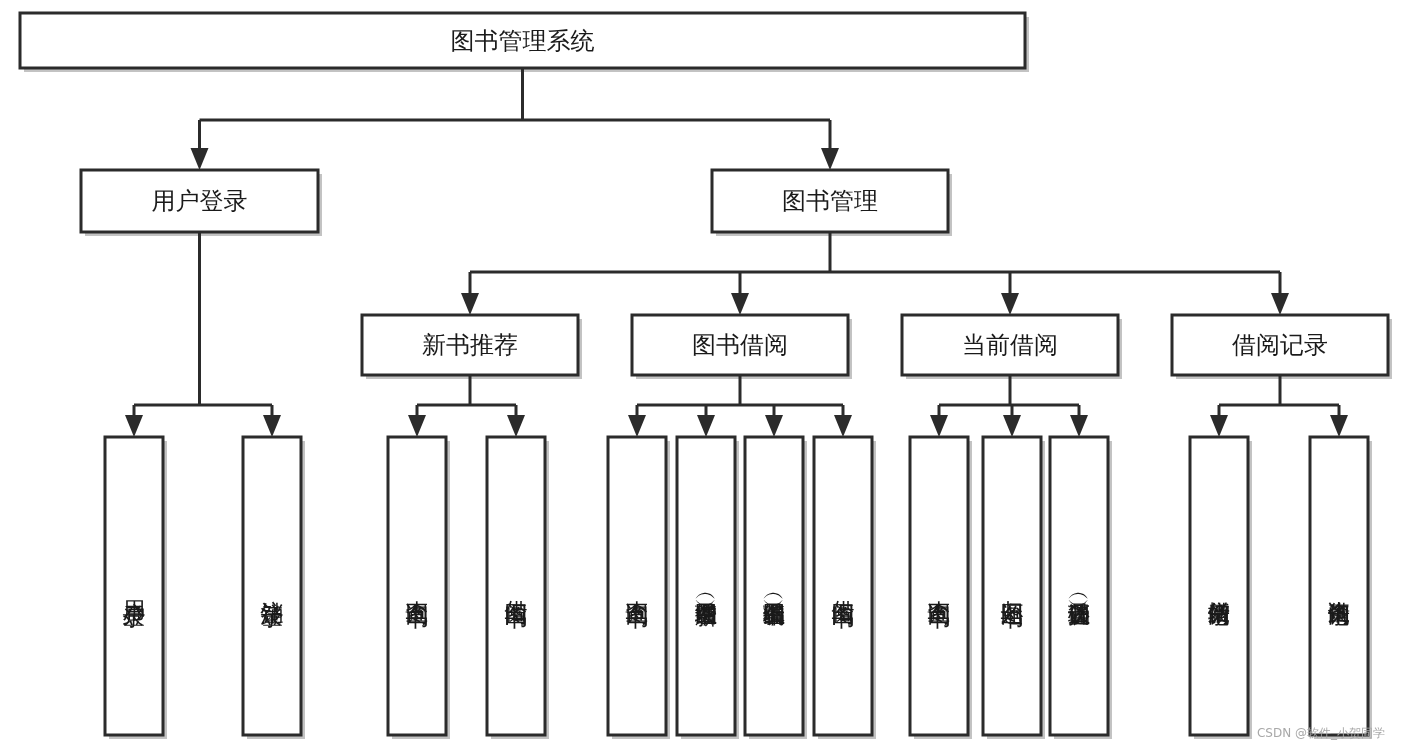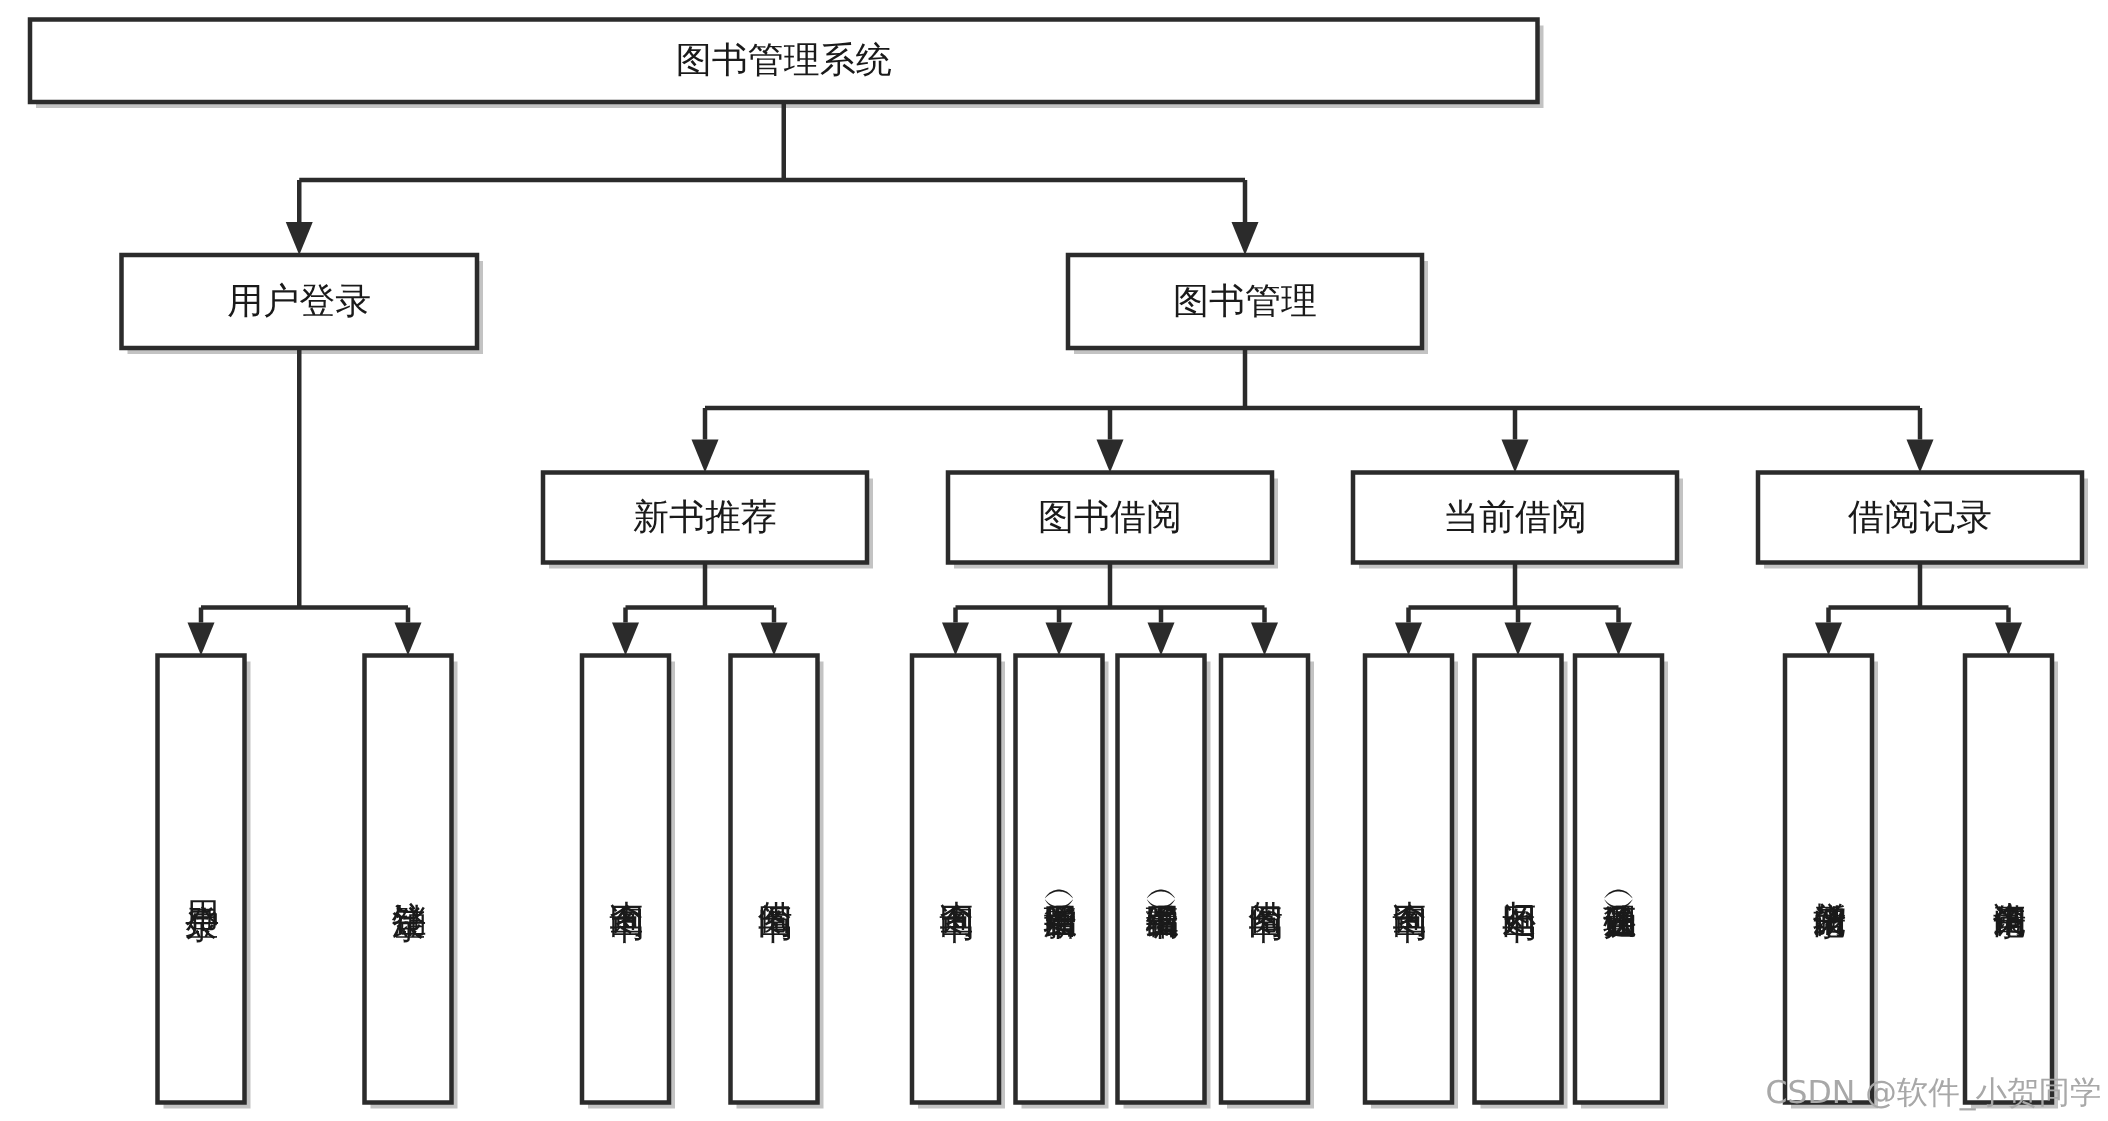--- a/index.html
+++ b/index.html
@@ -64,24 +64,24 @@
     text-orientation: upright;
     font-family: "DejaVu Sans", "Liberation Sans", sans-serif;
     font-size: 23px;
     line-height: 1.08;
     color: #1a1a1a;
     letter-spacing: 2px;
     white-space: nowrap;
   }
   .watermark {
     position: absolute;
-    right: 4px;
+    right: 20px;
     bottom: 5px;
     font-family: "DejaVu Sans", "Liberation Sans", sans-serif;
-    font-size: 21px;
+    font-size: 12px;
     color: #a8a8a8;
     white-space: nowrap;
     user-select: none;
   }
 </style>
 </head>
 <body>
 
 <div id="diagram-root">
 

